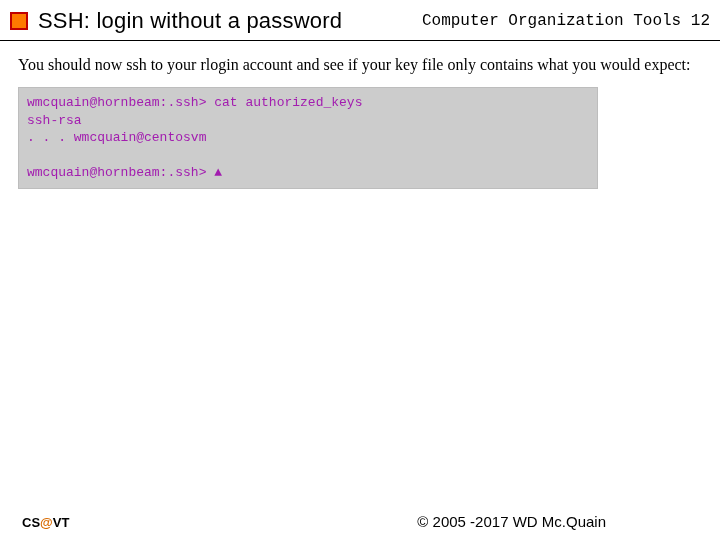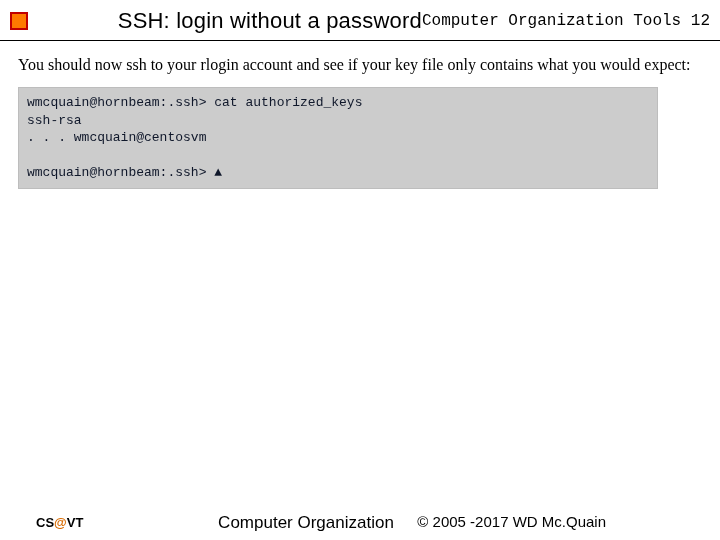--- a/index.html
+++ b/index.html
@@ -23,21 +23,20 @@
     background: #ff7a00;
     margin-right: 10px;
     flex-shrink: 0;
   }
   .title {
     font-family: Arial, Helvetica, sans-serif;
     font-size: 22px;
     letter-spacing: 0.2px;
     color: #000;
     flex: 1;
-    text-align: right;
   }
   .course {
     font-family: Liberation Mono, monospace;
     font-size: 16px;
     color: #000;
     white-space: nowrap;
   }
   .divider {
     border: none;
     border-top: 1px solid #000;
@@ -53,36 +52,36 @@
     margin-bottom: 12px;
   }
   .terminal {
     background: #cccccc;
     border: 1px solid #bdbdbd;
     font-family: "Courier New", Courier, monospace;
     font-size: 13px;
     line-height: 1.35;
     padding: 6px 8px;
     white-space: pre;
-    color: #0f172a;
+    color: #a21caf;
     margin: 4px 0 18px 0;
-    width: 640px;
+    width: 580px;
   }
   .section2 {
     padding: 28px 26px 0 18px;
   }
   .footer {
     position: absolute;
     bottom: 10px;
     left: 0;
     width: 612px;
     display: flex;
     align-items: baseline;
     justify-content: space-between;
-    padding: 0 6px 0 36px;
+    padding: 0 6px 0 22px;
     font-family: Arial, Helvetica, sans-serif;
   }
   .footer-left {
     font-size: 13px;
     font-weight: bold;
     color: #000;
   }
   .footer-left .at {
     color: #d96b00;
   }
@@ -118,15 +117,14 @@
 wmcquain@hornbeam:.ssh&gt; ▲</div>
 </div>
 
 <div class="section2">
 </div>
 
 <div class="footer">
   <span class="footer-left">
     <span>CS</span><span class="at">@</span><span>VT</span>
   </span>
-  <span class="footer-center">Computer Organization</span>
   <span class="footer-right">© 2005 -2017 WD Mc.Quain</span>
 </div>
 
 </body></html>

